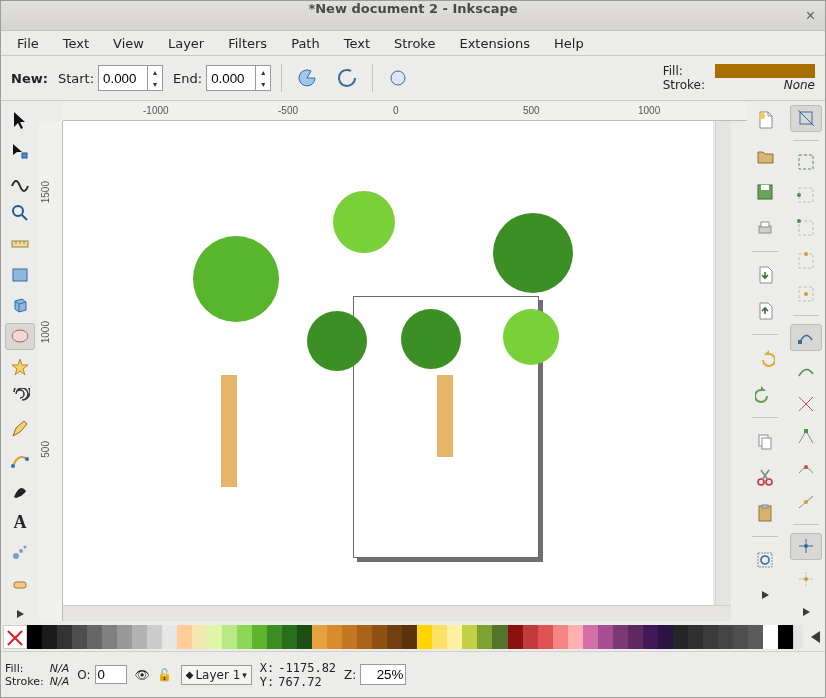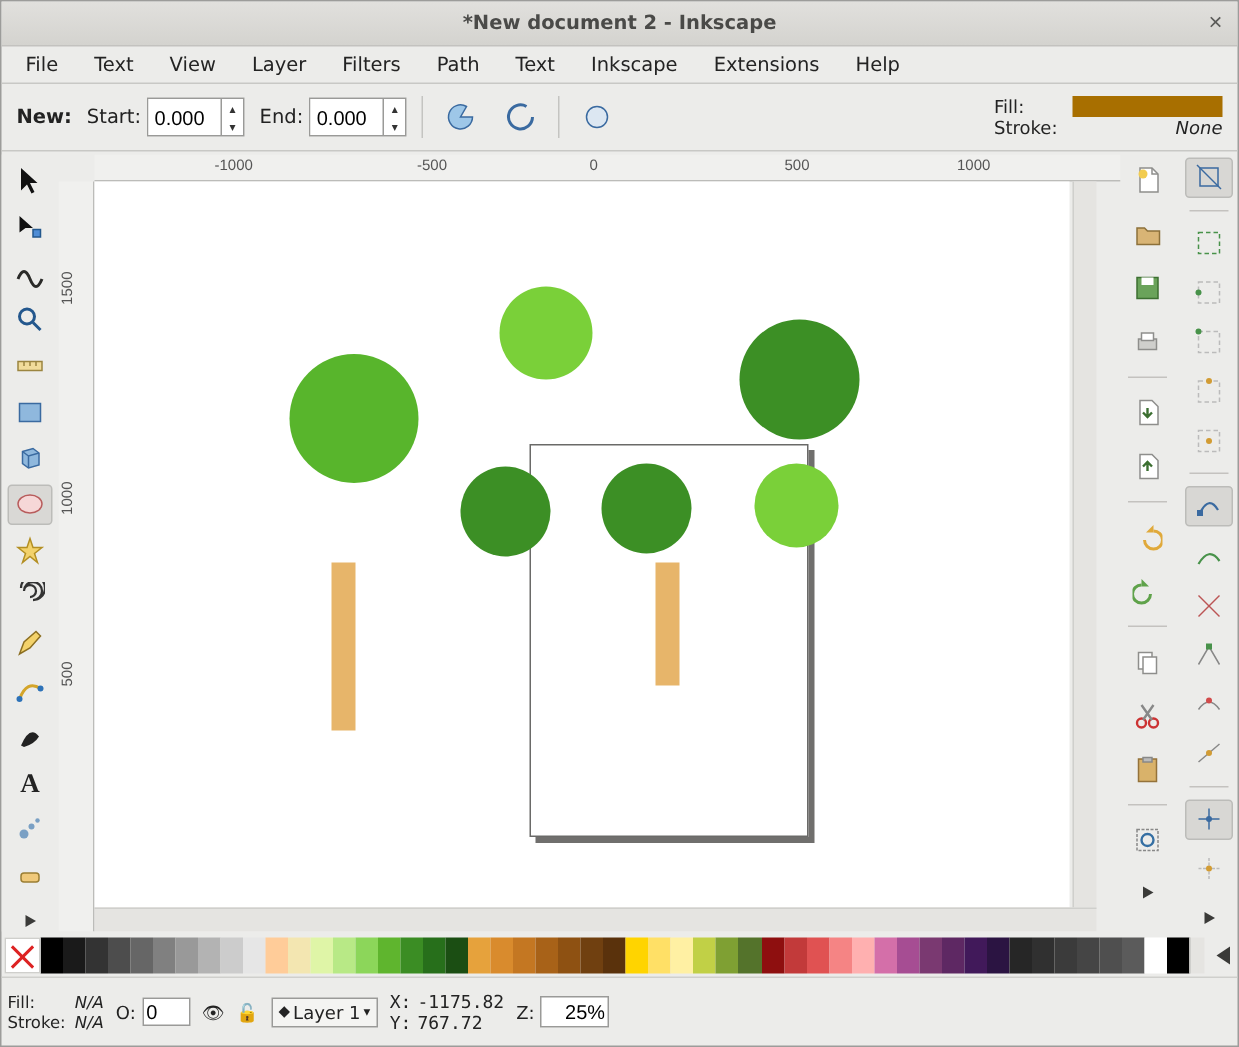--- a/index.html
+++ b/index.html
@@ -10,21 +10,21 @@
   --border2:#9a9a98;
   --ruler:#f0f0ee;
   --text:#232323;
   --muted:#555;
 }
 *{box-sizing:border-box;}
 html,body{margin:0;padding:0;font:13px "DejaVu Sans","Segoe UI",sans-serif;background:var(--bg);color:var(--text);}
 #root{width:826px;height:698px;position:relative;border:1px solid #9c9c9a;background:var(--bg);overflow:hidden;}
 
 
-#titlebar{height:30px;background:linear-gradient(#e1e0dd,#d4d3cf);display:flex;align-items:center;justify-content:center;position:relative;border-bottom:1px solid #c3c2bf;}
+#titlebar{height:30px;background:linear-gradient(#e1e0dd,#d4d3cf);display:flex;justify-content:center;position:relative;border-bottom:1px solid #c3c2bf;}
 #titlebar .title{font-weight:bold;color:#4a4a48;}
 #titlebar .close{position:absolute;right:10px;top:6px;font:16px sans-serif;color:#5c5c5a;cursor:default;}
 
 
 #menubar{height:24px;display:flex;align-items:center;padding:0 6px;gap:4px;}
 #menubar span{padding:3px 10px;cursor:default;}
 
 
 #opts{height:46px;display:flex;align-items:center;padding:16px 10px;gap:10px;border-top:1px solid #c8c8c5;border-bottom:1px solid #c8c8c5;}
 #opts .lbl{color:#222;}
@@ -104,21 +104,21 @@
 </div>
 
 <div id="menubar">
   <span>File</span>
   <span>Text</span>
   <span>View</span>
   <span>Layer</span>
   <span>Filters</span>
   <span>Path</span>
   <span>Text</span>
-  <span>Inkscape</span>
+  <span>Stroke</span>
   <span>Extensions</span>
   <span>Help</span>
 </div>
 
 <div id="opts">
   <span class="lbl" style="font-weight:bold">New:</span>
   <div class="group">
     <span class="lbl">Start:</span>
     <div class="spin">
       <input value="0.000" style="">

